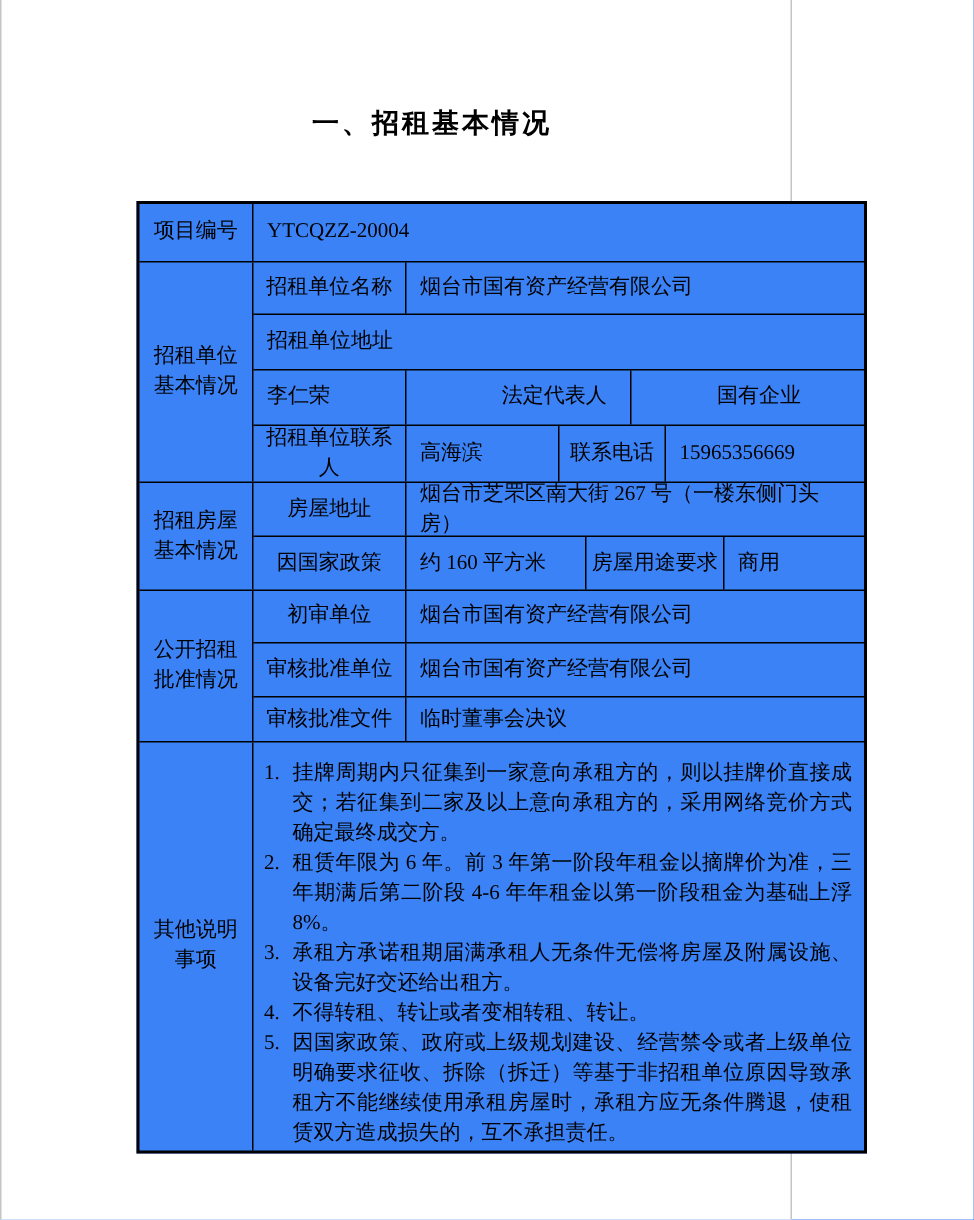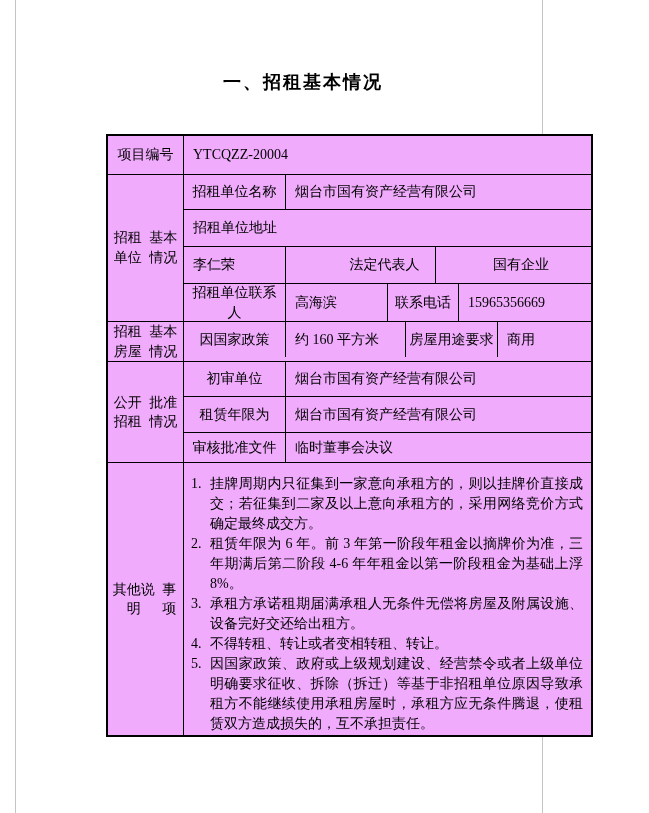--- a/index.html
+++ b/index.html
@@ -2,49 +2,49 @@
 <html><head>
 <meta charset="utf-8">
 <style>
   html,body{margin:0;padding:0;}
   body{
     width:649px;height:813px;background:#ffffff;color:#000;
     font-family:"Liberation Serif","DejaVu Serif",serif;
     font-size:14px;position:relative;overflow:hidden;
   }
   .page{
-    position:absolute;left:15px;top:0;width:528px;height:813px;
+    position:absolute;left:0;top:0;width:528px;height:813px;
     border-left:1px solid #c4c4c4;border-right:1px solid #c4c4c4;
     box-sizing:border-box;background:#fff;padding-left:48px;
   }
   .doc-title{
     margin:0;padding-top:70px;text-align:center;
     font-size:18px;font-weight:bold;letter-spacing:2px;
   }
   .tbl{
     position:absolute;left:90px;top:134px;width:487px;
-    border:2px solid #000;box-sizing:border-box;background:#f0abfc;
+    border:2px solid #000;box-sizing:border-box;background:#3b82f6;
     display:flex;flex-direction:column;
   }
   .trow,.tsec{display:flex;border-bottom:1px solid #000;flex:none;}
   .tbl>.trow:last-child,.tbl>.tsec:last-child{border-bottom:none;}
   .cell{
     display:flex;align-items:center;border-right:1px solid #000;
     box-sizing:border-box;line-height:1.4;
   }
   .trow>.cell:last-child{border-right:none;}
   .lab{justify-content:center;text-align:center;padding:0 2px;}
   .val{flex:1;padding-left:9px;padding-right:4px;}
   .col-a{width:76px;flex:none;}
   .col-b{width:102px;flex:none;}
   .w-v1{width:102px;flex:none;}
   .w-l2{width:71px;flex:none;}
   .w-v1b{width:120px;flex:none;}
   .w-l2b{width:92px;flex:none;}
-  .group{flex-direction:row;justify-content:center;}
+  .group{flex-direction:column;justify-content:center;}
   .group span{display:block;text-align:center;}
   .sec-body{flex:1;display:flex;flex-direction:column;}
   .sec-body>.trow{border-bottom:1px solid #000;}
   .sec-body>.trow:last-child{border-bottom:none;}
   .sec-body .cell:last-child{border-right:none;}
   .notes-body{flex:1;padding:11px 8px 0 5px;box-sizing:border-box;overflow:hidden;}
   .note-item{display:flex;line-height:20px;}
   .note-num{width:21px;flex:none;padding-left:2px;box-sizing:border-box;}
   .note-text{flex:1;text-align:justify;}
   .h38{height:38px;} .h34{height:34px;} .h36{height:36px;gap:48px;} .h37{height:37px;}
@@ -91,40 +91,44 @@
       </div>
     </div>
 
     <div class="tsec">
       <div class="cell lab col-a group">
         <span>招租房屋</span>
         <span>基本情况</span>
       </div>
       <div class="sec-body">
         <div class="trow h35">
+          <div class="cell lab col-b">房屋地址</div>
+          <div class="cell val">烟台市芝罘区南大街 267 号（一楼东侧门头房）</div>
+        </div>
+        <div class="trow h35">
           <div class="cell lab col-b">因国家政策</div>
           <div class="cell val w-v1b">约 160 平方米</div>
           <div class="cell lab w-l2b">房屋用途要求</div>
           <div class="cell val">商用</div>
         </div>
       </div>
     </div>
 
     <div class="tsec">
       <div class="cell lab col-a group">
         <span>公开招租</span>
         <span>批准情况</span>
       </div>
       <div class="sec-body">
         <div class="trow h34">
           <div class="cell lab col-b">初审单位</div>
           <div class="cell val">烟台市国有资产经营有限公司</div>
         </div>
         <div class="trow h35">
-          <div class="cell lab col-b">租赁年限为</div>
+          <div class="cell lab col-b">审核批准单位</div>
           <div class="cell val">烟台市国有资产经营有限公司</div>
         </div>
         <div class="trow h29">
           <div class="cell lab col-b">审核批准文件</div>
           <div class="cell val">临时董事会决议</div>
         </div>
       </div>
     </div>
 
     <div class="tsec h271">

